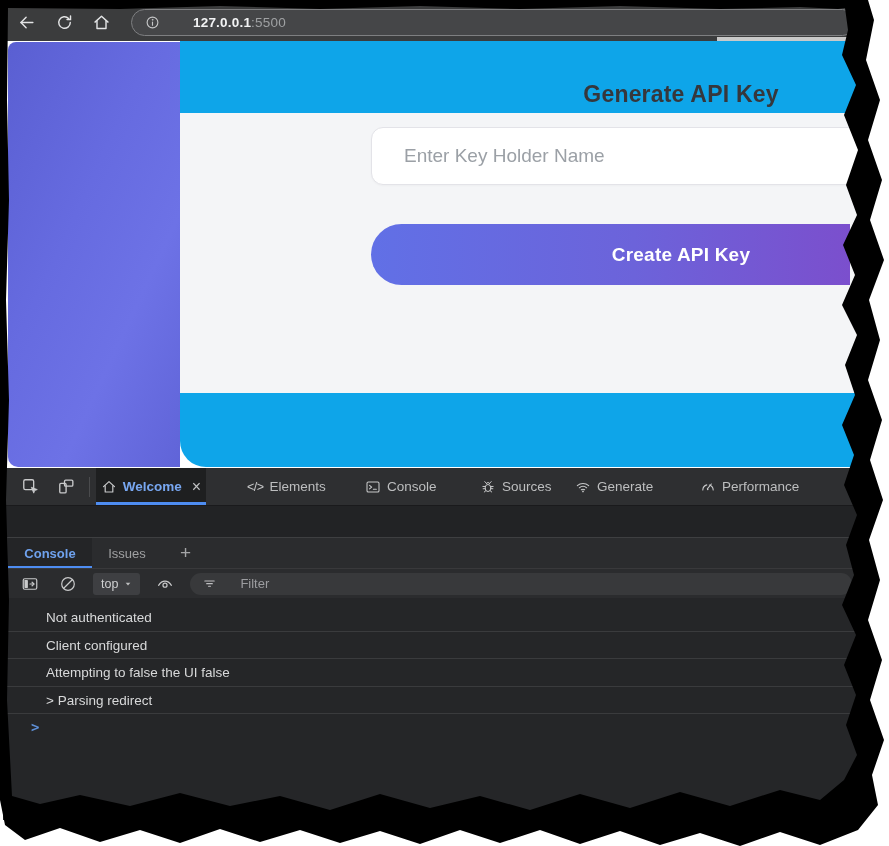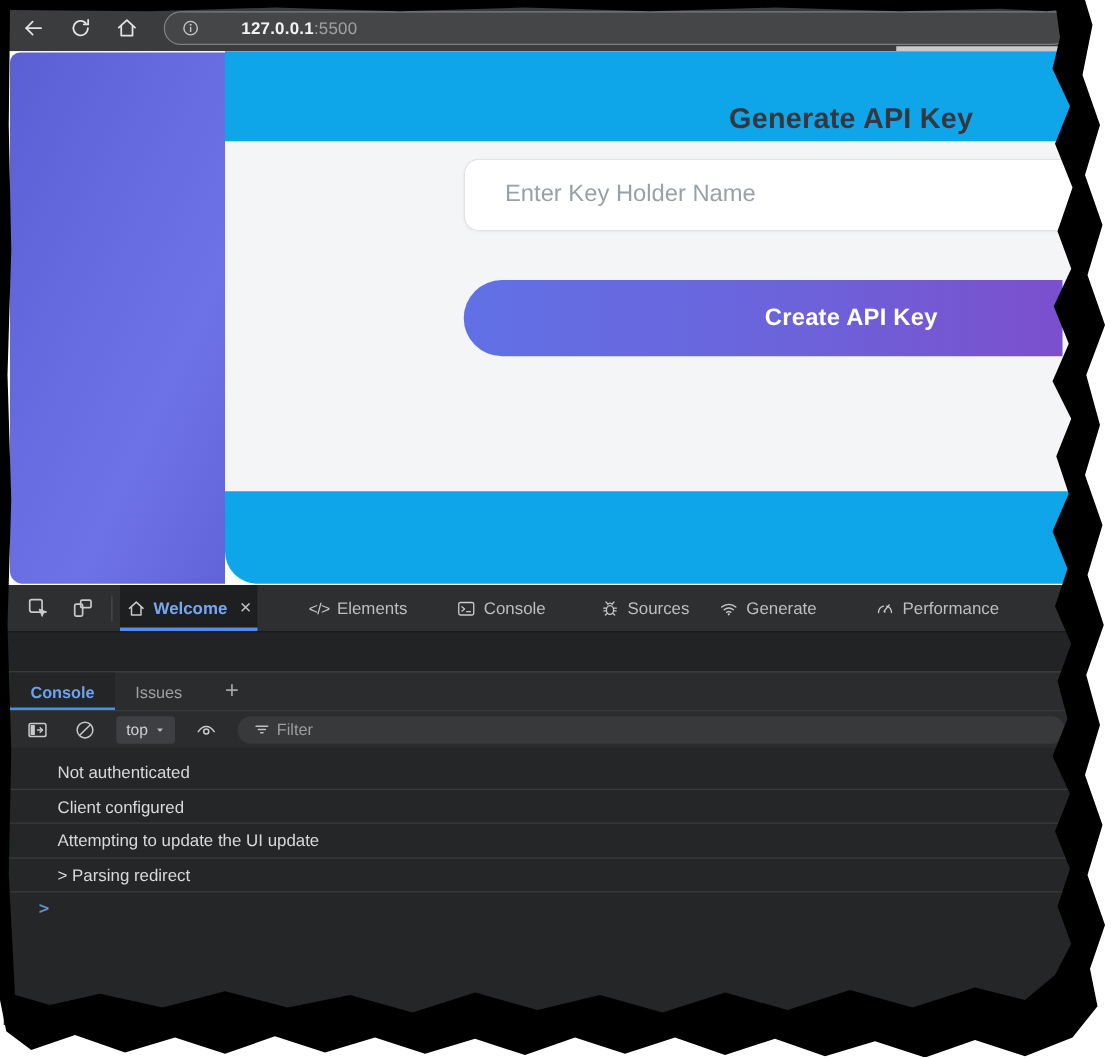--- a/index.html
+++ b/index.html
@@ -59,21 +59,21 @@
 
   .console-toolbar{position:absolute;top:100px;left:0;right:0;height:30px;background:#2b2c2e;border-top:1px solid #39393b;display:flex;align-items:center;}
   .console-toolbar .dt-iconbtn svg{width:18px;height:18px;}
   .sidebar-toggle{margin-left:14px;}
   .clear-btn{margin-left:12px;}
   .context-chip{margin-left:12px;height:22px;background:#3e3f42;border-radius:3px;display:flex;align-items:center;padding:0 8px;gap:6px;color:#cfd0d1;font-size:12.5px;cursor:pointer;}
   .context-chip svg{width:8px;height:8px;color:#bdbebf;}
   .eye-btn{margin-left:12px;}
   .filter-pill{margin-left:12px;margin-right:10px;flex:1 1 auto;height:22px;background:#38393b;border-radius:11px;display:flex;align-items:center;}
   .filter-pill svg{width:15px;height:15px;color:#bfc0c1;margin-left:12px;flex:0 0 auto;}
-  .filter-input{flex:1;background:transparent;border:none;outline:none;color:#f97316;font-size:13px;margin-left:2px;}
+  .filter-input{flex:1;background:transparent;border:none;outline:none;color:#f97316;font-size:13px;margin-left:21px;}
   .filter-input::placeholder{color:#9c9da0;}
 
   .console-messages{position:absolute;top:136px;left:0;right:0;}
   .console-row{height:27.5px;line-height:27.5px;border-bottom:1px solid #3a3b3d;padding-left:43px;
     font-family:"DejaVu Sans Mono","Liberation Mono",monospace;font-size:13.5px;color:#d8d9da;white-space:nowrap;}
   .console-prompt{height:26px;display:flex;align-items:center;padding-left:28px;}
   .prompt-chevron{color:#5e8fd6;font-family:"DejaVu Sans Mono",monospace;font-size:14px;font-weight:700;}
 
   
   .torn-overlay{position:absolute;top:0;left:0;width:889px;height:846px;pointer-events:none;z-index:50;}
@@ -239,21 +239,21 @@
         <svg viewBox="0 0 24 24" fill="none" stroke="currentColor" stroke-width="1.8" stroke-linecap="round">
             <path d="M4.5 8h15M7.5 12.2h9M10.5 16.4h3"></path>
           </svg>
         <input class="filter-input" type="text" placeholder="Filter" style="">
       </div>
     </div>
 
     <div class="console-messages">
       <div class="console-row"><span></span><span>Not authenticated</span></div>
       <div class="console-row"><span></span><span>Client configured</span></div>
-      <div class="console-row"><span></span><span>Attempting to update the UI update</span></div>
+      <div class="console-row"><span></span><span>Attempting to false the UI false</span></div>
       <div class="console-row"><span>&gt; </span><span>Parsing redirect</span></div>
       <div class="console-prompt">
         <span class="prompt-chevron">&gt;</span>
       </div>
     </div>
   </div>
 
   <svg class="torn-overlay" viewBox="0 0 889 846" xmlns="http://www.w3.org/2000/svg">
     <path fill="#000000" fill-rule="evenodd" d="
       M0,0 L868,0

